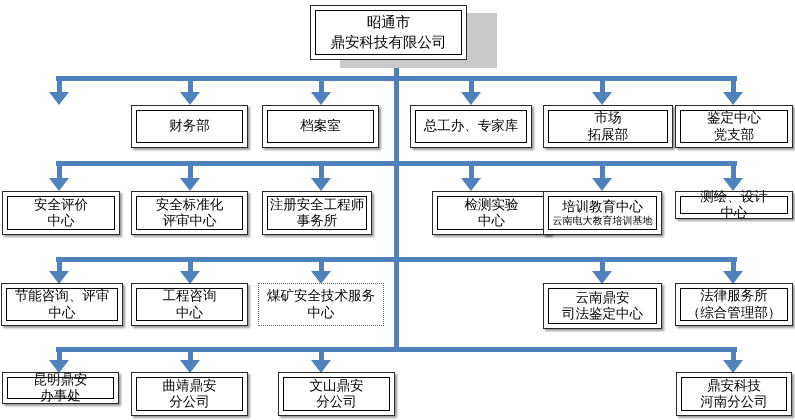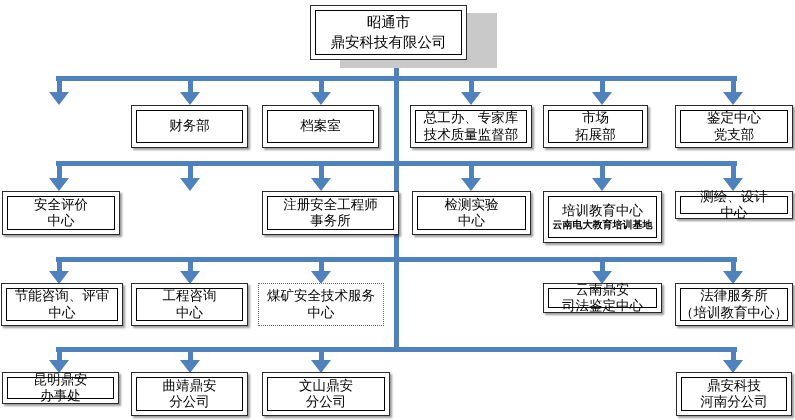--- a/index.html
+++ b/index.html
@@ -26,21 +26,21 @@
   .n{position:absolute;box-sizing:border-box;background:#fff;border:1px solid #2b2b2b;
      padding:4px;box-shadow:2px 2px 2px rgba(0,0,0,.4);}
   .n .inner{border:1px solid #000;height:100%;box-sizing:border-box;display:flex;
             flex-direction:column;align-items:center;justify-content:center;
             text-align:center;font-size:13.5px;line-height:1.22;white-space:nowrap;}
   .n .inner span{display:block;}
   .n.dotted{border:1px dotted #6b6b6b;box-shadow:none;}
   .n.dotted .inner{border:none;}
   .n.root{box-shadow:30px 8px 0 #C9C9C9;}
   .n.root .inner{font-size:14.5px;line-height:1.35;}
-  .sub{font-size:10px;font-weight:bold;}
+  .sub{font-size:10px;font-weight:normal;}
 </style>
 </head>
 <body>
 
 <div id="canvas">
 
   <div class="vtrunk"></div>
   <div class="hline" style="top:76px"></div>
   <div class="hline" style="top:161px"></div>
   <div class="hline" style="top:257px"></div>
@@ -149,55 +149,60 @@
   </div>
   <div class="n" style="left:262px;top:105px;width:117px;height:43px">
     <div class="inner">
         <span>档案室</span>
         <span></span>
       </div>
   </div>
   <div class="n" style="left:410px;top:105px;width:122px;height:43px">
     <div class="inner">
         <span>总工办、专家库</span>
-        <span>技术质量监督部</span>
-      </div>
-  </div>
-  <div class="n" style="left:543px;top:105px;width:105px;height:43px">
+      </div>
+  </div>
+  <div class="n" style="left:543px;top:105px;width:130px;height:43px">
     <div class="inner">
         <span>市场</span>
         <span>拓展部</span>
       </div>
   </div>
   <div class="n" style="left:675px;top:105px;width:118px;height:43px">
     <div class="inner">
         <span>鉴定中心</span>
         <span>党支部</span>
       </div>
   </div>
 
   <div class="n" style="left:2px;top:191px;width:118px;height:44px">
     <div class="inner">
         <span>安全评价</span>
         <span>中心</span>
       </div>
   </div>
-  <div class="n" style="left:262px;top:191px;width:137px;height:44px">
+  <div class="n" style="left:131px;top:191px;width:117px;height:44px">
+    <div class="inner">
+        <span>安全标准化</span>
+        <span>评审中心</span>
+      </div>
+  </div>
+  <div class="n" style="left:262px;top:191px;width:110px;height:44px">
     <div class="inner">
         <span>注册安全工程师</span>
         <span>事务所</span>
       </div>
   </div>
-  <div class="n" style="left:412px;top:191px;width:119px;height:44px">
+  <div class="n" style="left:432px;top:191px;width:119px;height:44px">
     <div class="inner">
         <span>检测实验</span>
         <span>中心</span>
       </div>
   </div>
-  <div class="n" style="left:543px;top:191px;width:119px;height:52px">
+  <div class="n" style="left:543px;top:191px;width:119px;height:44px">
     <div class="inner">
         <span>培训教育中心</span>
         <span class="sub">云南电大教育培训基地</span>
       </div>
   </div>
   <div class="n" style="left:675px;top:191px;width:118px;height:28px">
     <div class="inner">
         <span>测绘、设计</span>
         <span>中心</span>
       </div>
@@ -214,46 +219,46 @@
         <span>工程咨询</span>
         <span>中心</span>
       </div>
   </div>
   <div class="n dotted" style="left:258px;top:283px;width:126px;height:43px">
     <div class="inner">
         <span>煤矿安全技术服务</span>
         <span>中心</span>
       </div>
   </div>
-  <div class="n" style="left:543px;top:283px;width:119px;height:30px">
+  <div class="n" style="left:543px;top:283px;width:119px;height:46px">
     <div class="inner">
         <span>云南鼎安</span>
         <span>司法鉴定中心</span>
       </div>
   </div>
   <div class="n" style="left:675px;top:283px;width:118px;height:43px">
     <div class="inner">
         <span>法律服务所</span>
-        <span>（培训教育中心）</span>
+        <span>（综合管理部）</span>
       </div>
   </div>
 
   <div class="n" style="left:2px;top:372px;width:117px;height:32px">
     <div class="inner">
         <span>昆明鼎安</span>
         <span>办事处</span>
       </div>
   </div>
   <div class="n" style="left:131px;top:372px;width:117px;height:44px">
     <div class="inner">
         <span>曲靖鼎安</span>
         <span>分公司</span>
       </div>
   </div>
-  <div class="n" style="left:262px;top:372px;width:128px;height:44px">
+  <div class="n" style="left:278px;top:372px;width:117px;height:44px">
     <div class="inner">
         <span>文山鼎安</span>
         <span>分公司</span>
       </div>
   </div>
   <div class="n" style="left:676px;top:372px;width:116px;height:44px">
     <div class="inner">
         <span>鼎安科技</span>
         <span>河南分公司</span>
       </div>

